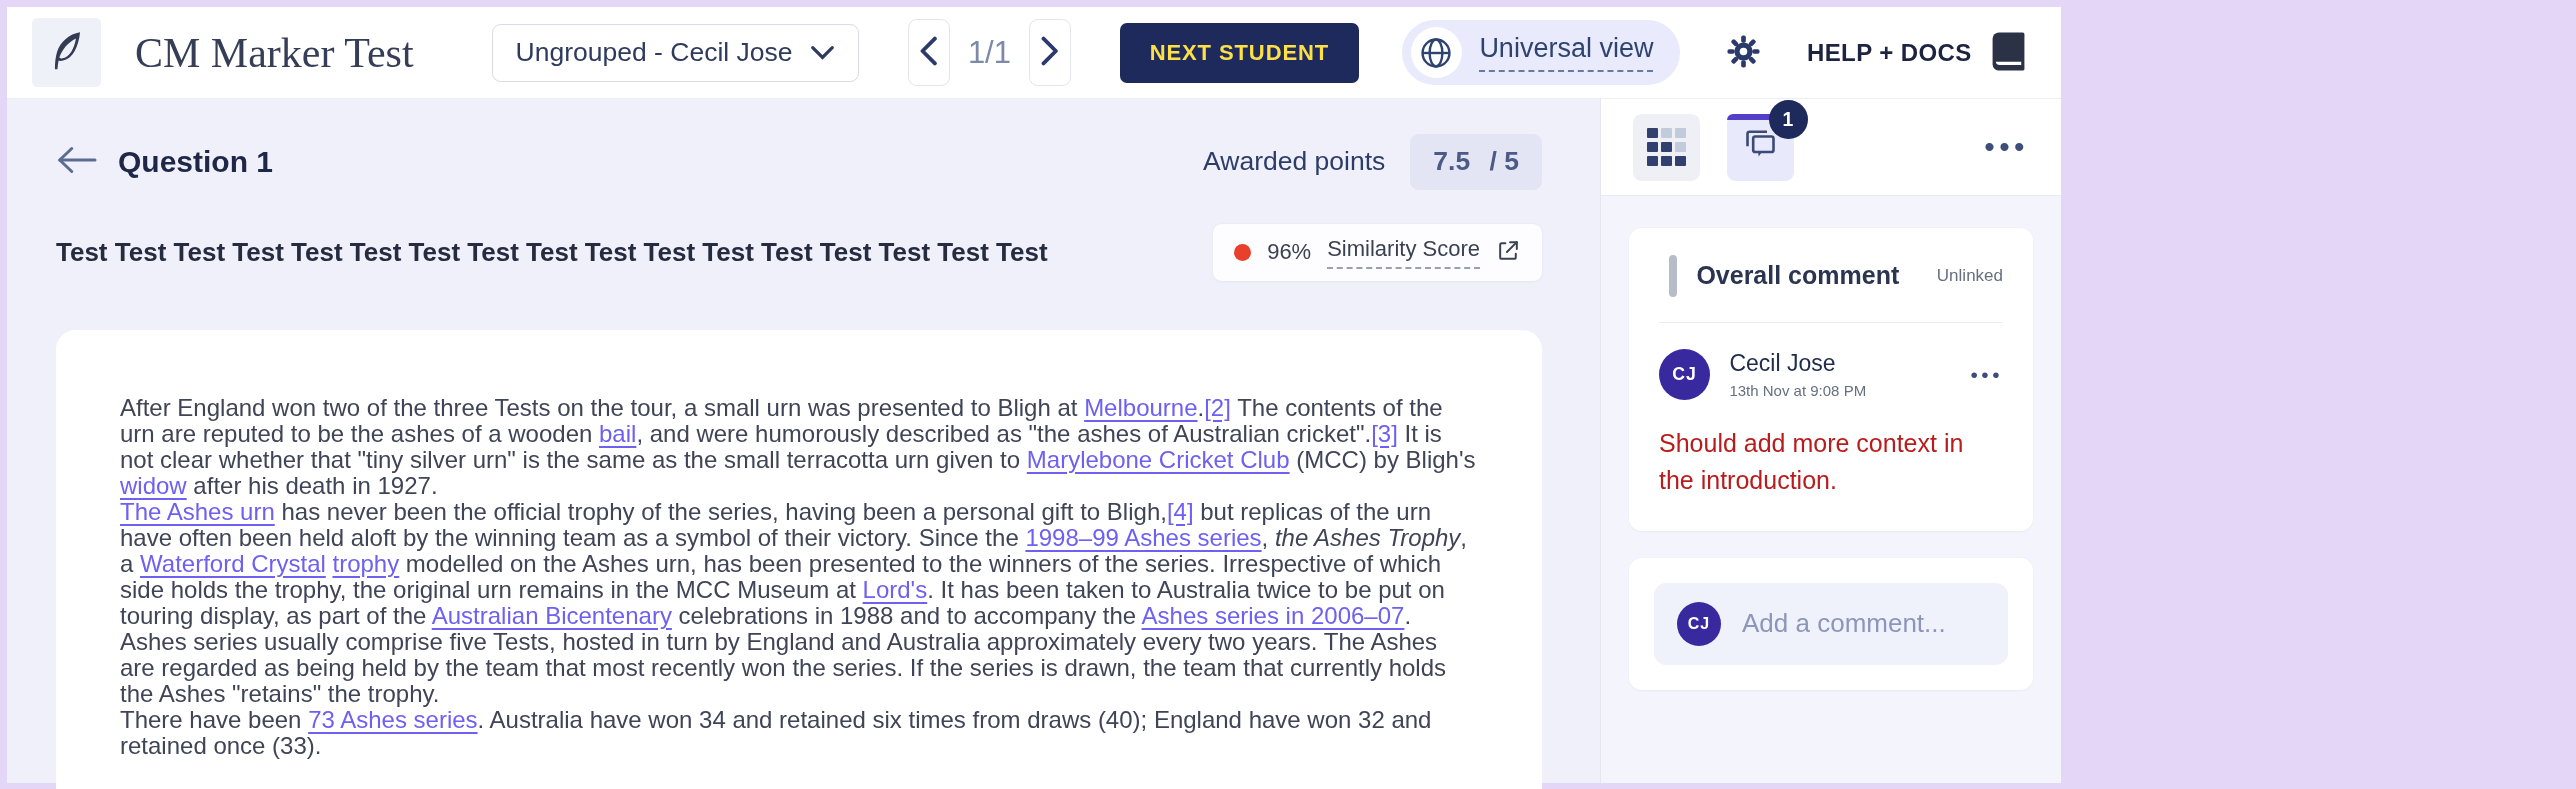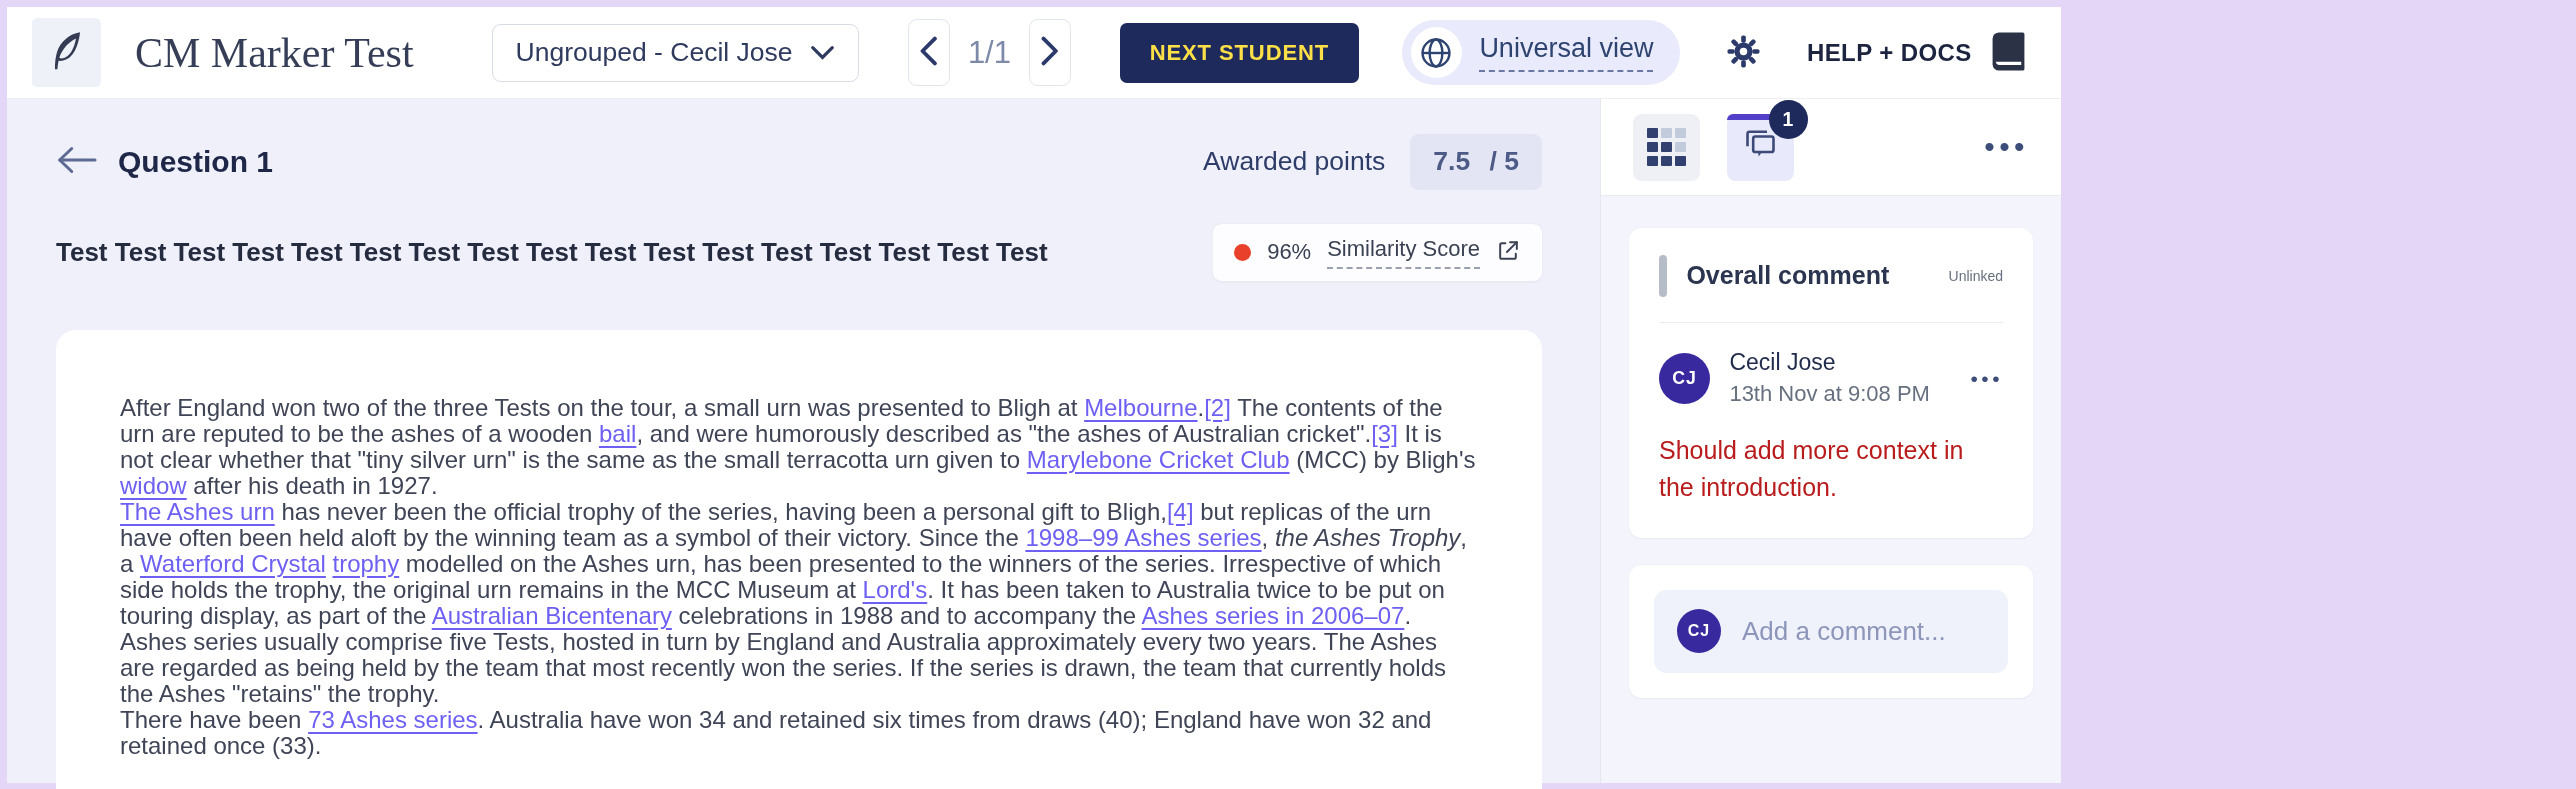--- a/index.html
+++ b/index.html
@@ -57,30 +57,30 @@
   .tab-comments { background:#e8e9fb; margin-left:26.5px; }
   .tab-comments::before { content:""; position:absolute; top:0; left:0; right:0; height:6.2px; background:#5340c9; border-radius:8.8px 8.8px 0 0; }
   .grid-icon { display:grid; grid-template-columns:repeat(3,10.6px); grid-template-rows:repeat(3,10.6px); gap:3.5px; }
   .grid-icon span { border-radius:0.9px; }
   .g-d { background:#31406f; } .g-l { background:#c2cbdc; }
   .tab-badge { position:absolute; top:-14px; right:-14px; width:39px; height:39px; border-radius:50%; background:#1e2a5c; color:#fff; font-size:19.4px; font-weight:bold; display:flex; align-items:center; justify-content:center; }
   .strip-ellipsis { margin-left:auto; background:none; border:none; color:#3c4e79; font-size:30px; letter-spacing:4.4px; cursor:pointer; line-height:1; }
 
   .panel { flex:1; padding:32px 28px; overflow:hidden; }
   .comment-card { background:#ffffff; border-radius:12.4px; padding:26.5px 30px 32px 30px; box-shadow:0 0.9px 1.8px rgba(40,50,90,0.05); }
-  .cc-header { display:flex; align-items:center; }
+  .cc-header { display:flex; align-items:center;margin-left:10px; }
   .cc-bar { width:8px; height:42px; background:#b7bcc9; border-radius:4.4px; margin-right:19.4px; }
   .cc-title { font-size:25px; font-weight:bold; color:#2b3550; }
-  .cc-status { margin-left:auto; font-size:14px; color:#67707f; }
+  .cc-status { margin-left:auto; font-size:17px; color:#67707f; }
   .cc-divider { border-top:1.8px solid #ecedf3; margin:25px 0 26.5px 0; }
   .author-row { display:flex; align-items:center; }
   .avatar { width:51px; height:51px; border-radius:50%; background:#38299f; color:#fff; font-size:17.7px; font-weight:bold; display:flex; align-items:center; justify-content:center; letter-spacing:0.9px; flex:0 0 auto; }
   .author-meta { margin-left:19.4px; }
   .author-name { font-size:23px; font-weight:normal; color:#222d4d; }
-  .author-time { font-size:22px; color:#67707f; margin-top:5.3px; }
+  .author-time { font-size:15px; color:#67707f; margin-top:5.3px; }
   .comment-ellipsis { margin-left:auto; background:none; border:none; color:#3c4e79; font-size:21px; letter-spacing:3.5px; cursor:pointer; line-height:1; }
   .comment-body { margin-top:25px; font-size:25px; line-height:37px; color:#b91c1c; }
 
   .composer-card { margin-top:26.5px; background:#ffffff; border-radius:12.4px; padding:25px; box-shadow:0 0.9px 1.8px rgba(40,50,90,0.05); }
   .composer-pill { background:#eff1fb; border-radius:12.4px; display:flex; align-items:center; gap:21px; padding:19.4px 23px; cursor:text; }
   .avatar-sm { width:44px; height:44px; font-size:16px; }
   .composer-placeholder { font-size:26px; color:#8d96ba; }
 </style>
 </head>
 <body>

